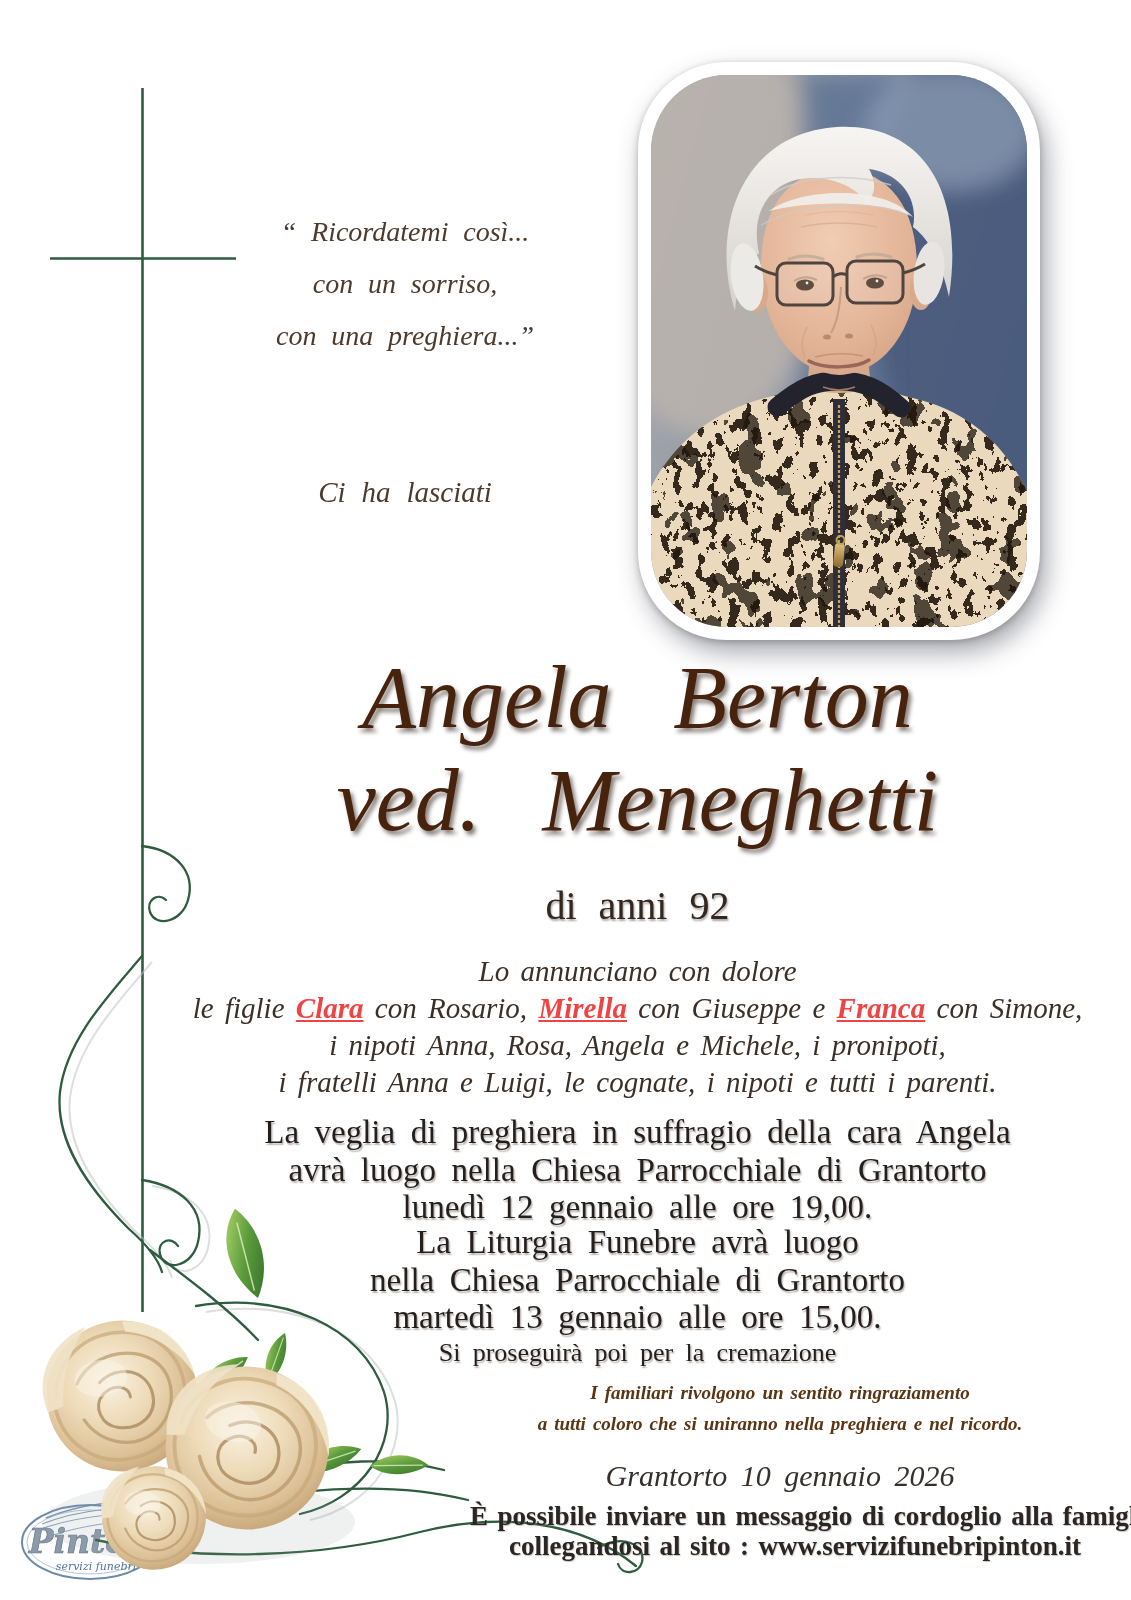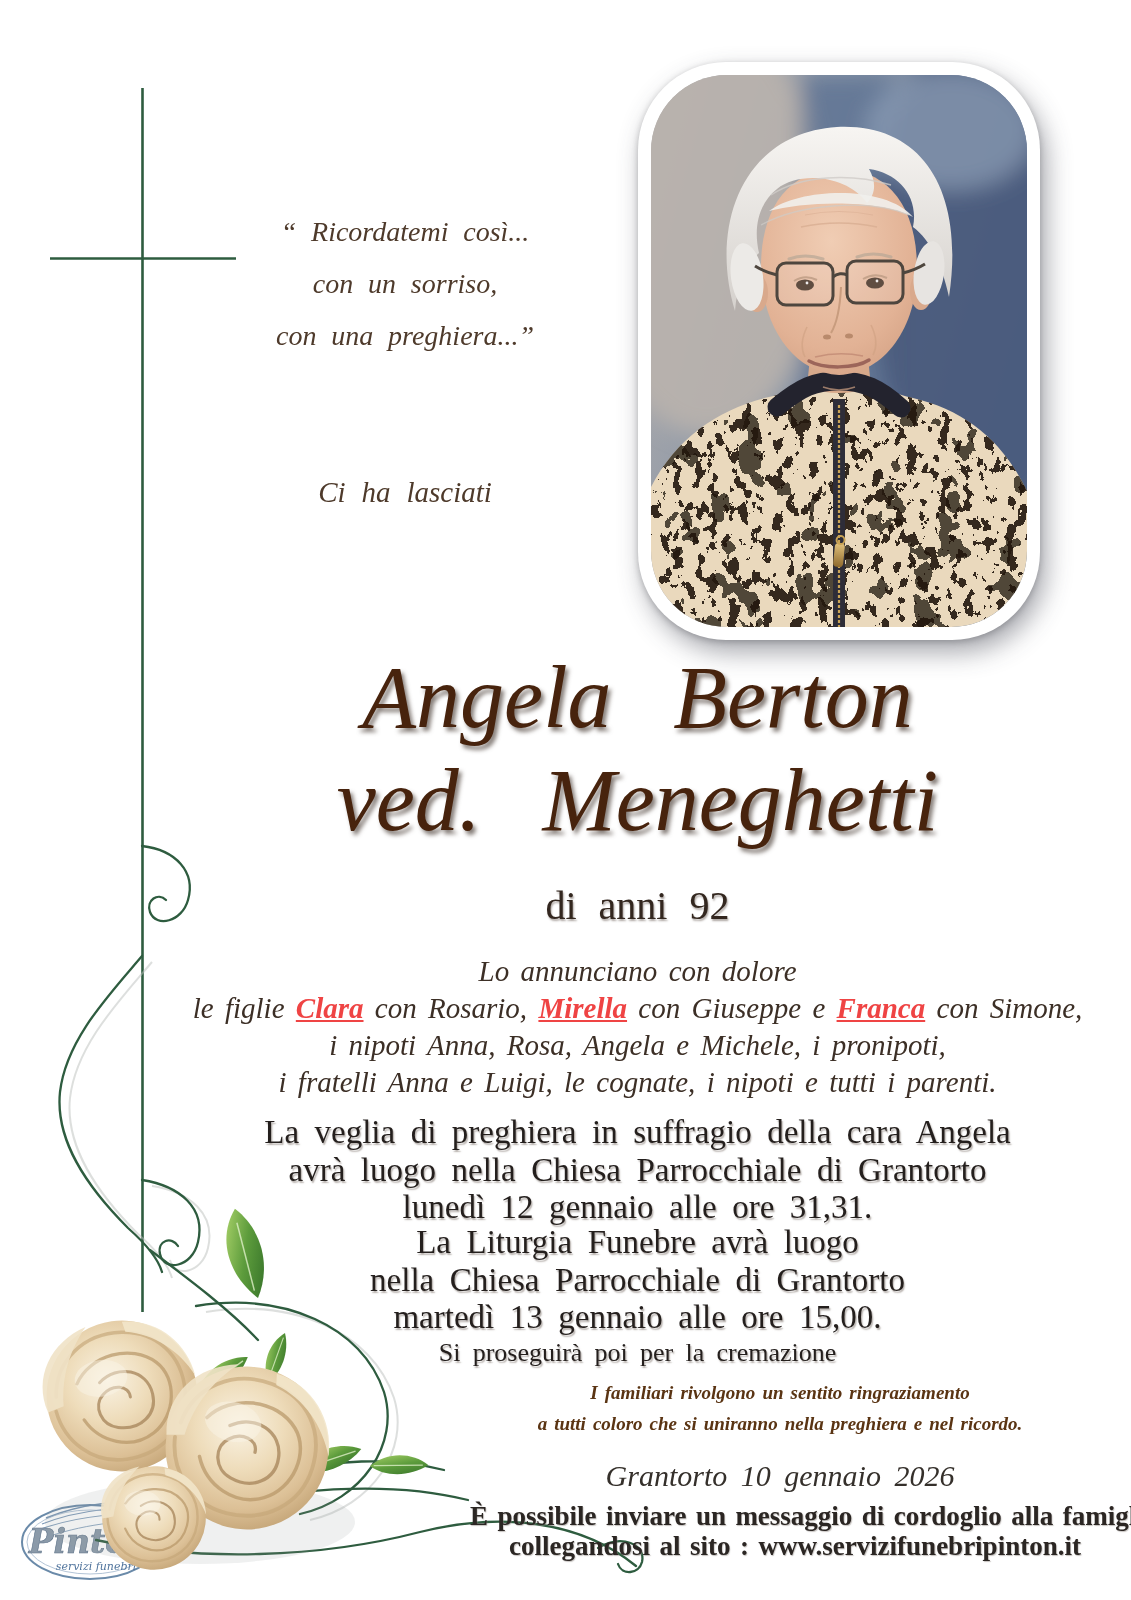--- a/index.html
+++ b/index.html
@@ -302,21 +302,21 @@
   <div class="abs announce ctr">
     <div class="nowrap">Lo annunciano con dolore</div>
     <div class="nowrap"><span>le figlie </span><span class="fname">Clara</span><span> con Rosario, </span><span class="fname">Mirella</span><span> con Giuseppe e </span><span class="fname">Franca</span><span> con Simone,</span></div>
     <div class="nowrap">i nipoti Anna, Rosa, Angela e Michele, i pronipoti,</div>
     <div class="nowrap">i fratelli Anna e Luigi, le cognate, i nipoti e tutti i parenti.</div>
   </div>
 
   <div class="abs event vigil ctr">
     <div class="nowrap">La veglia di preghiera in suffragio della cara Angela</div>
     <div class="nowrap">avrà luogo nella Chiesa Parrocchiale di Grantorto</div>
-    <div class="nowrap">lunedì 12 gennaio alle ore 31,31.</div>
+    <div class="nowrap">lunedì 12 gennaio alle ore 19,00.</div>
   </div>
 
   <div class="abs event funeral ctr">
     <div class="nowrap">La Liturgia Funebre avrà luogo</div>
     <div class="nowrap">nella Chiesa Parrocchiale di Grantorto</div>
     <div class="nowrap">martedì 13 gennaio alle ore 15,00.</div>
   </div>
 
   <div class="abs cremation ctr nowrap">Si proseguirà poi per la cremazione</div>
 

